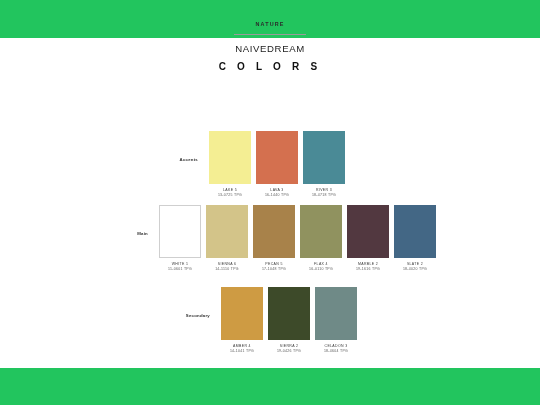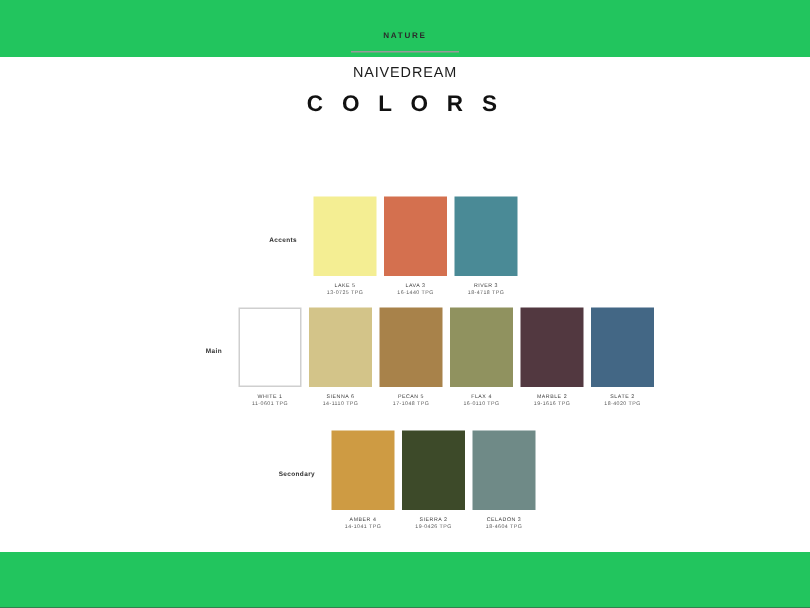--- a/index.html
+++ b/index.html
@@ -52,21 +52,21 @@
   .brand {
     margin-top: 9px;
     font-size: 9.6px;
     letter-spacing: 0.6px;
     color: #1d1d1d;
     line-height: 1;
     font-weight: 400;
   }
   .wordmark {
     margin-top: 8px;
-    font-size: 15px;
+    font-size: 10px;
     letter-spacing: 4.2px;
     font-weight: 700;
     color: #111111;
     line-height: 1;
   }
 
   
   .row {
     position: absolute;
     display: flex;

